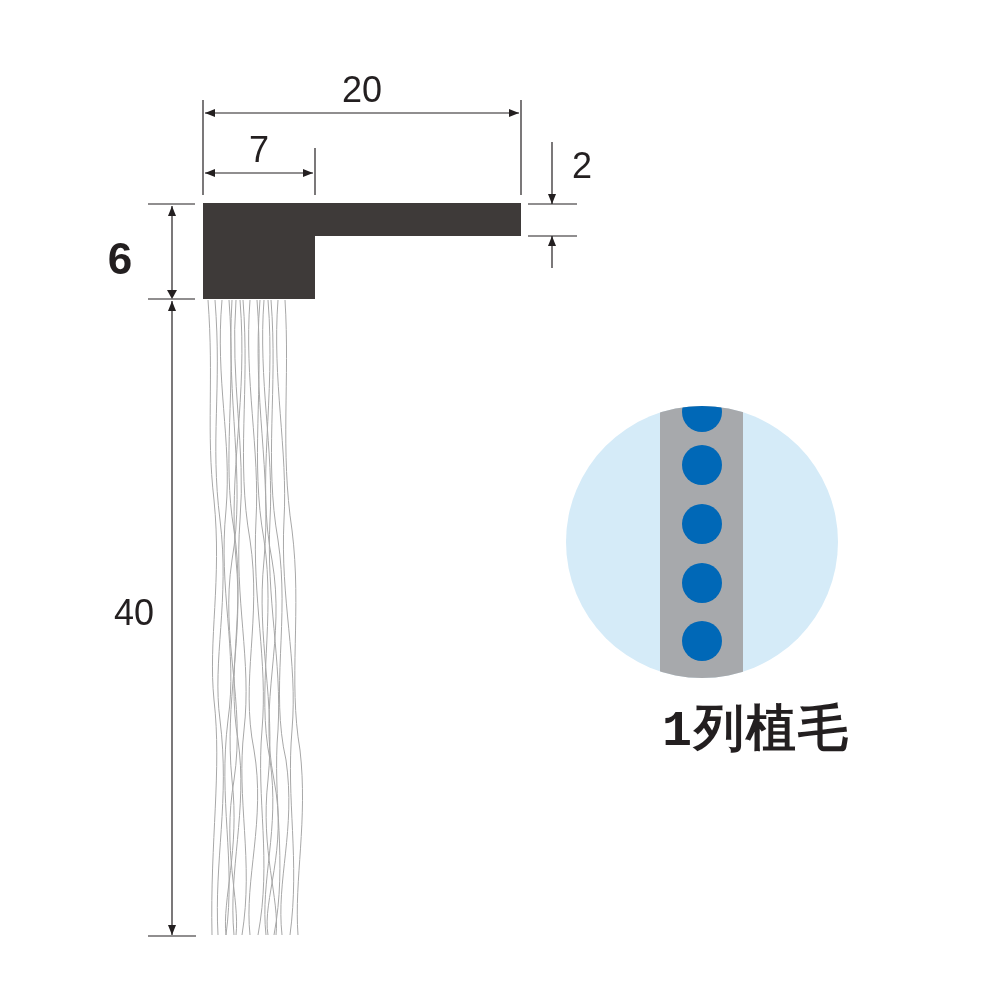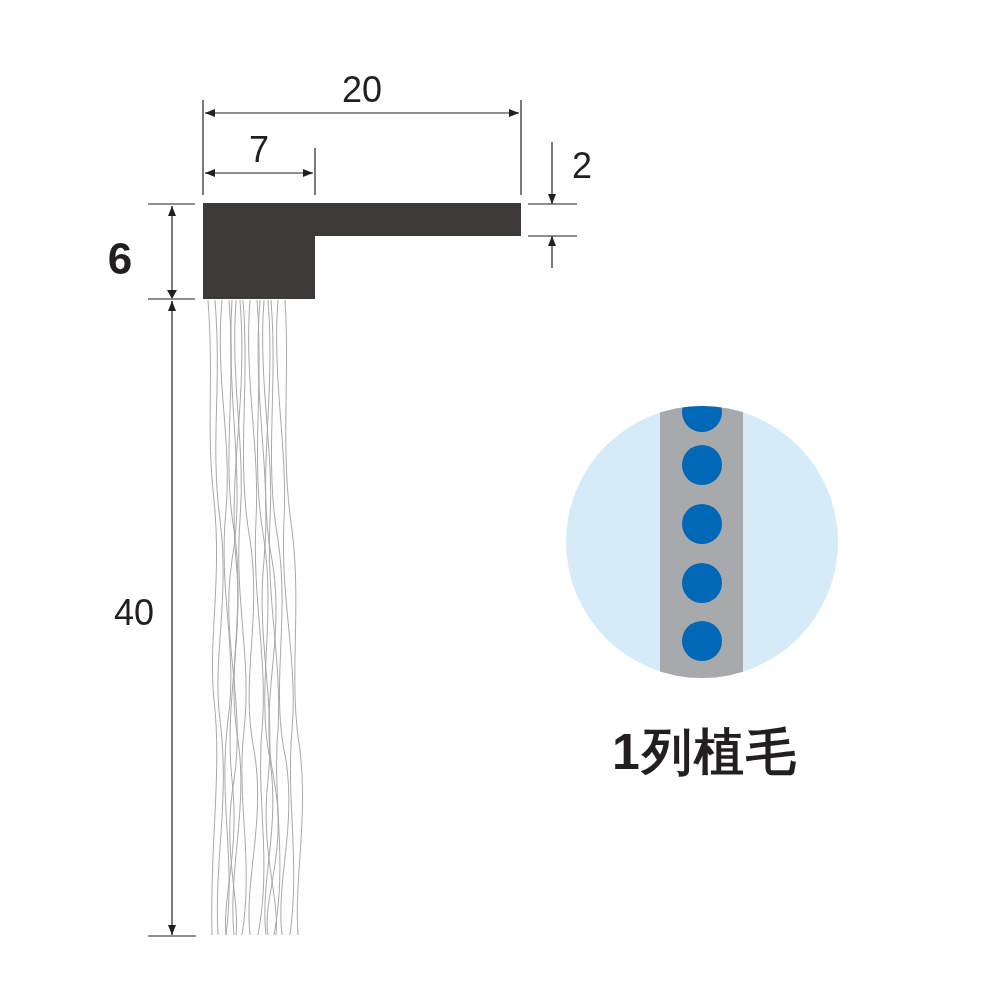--- a/index.html
+++ b/index.html
@@ -1,19 +1,19 @@
 <!DOCTYPE html>
 <html><head>
 <meta charset="utf-8">
 <style>
   html, body { margin: 0; padding: 0; background: #ffffff; }
   body { width: 1000px; height: 1000px; position: relative; overflow: hidden; font-family: "Liberation Sans", sans-serif; }
   svg { position: absolute; left: 0; top: 0; }
   .dim-text { font-family: "Liberation Sans", sans-serif; fill: #231f20; }
-  .caption { position: absolute; left: 560px; top: 719px; width: 290px; text-align: center; font-family: Liberation Sans, sans-serif; font-weight: bold; font-size: 50px; color: #231f20; letter-spacing: 2px; }
+  .caption { position: absolute; left: 560px; top: 695px; width: 290px; text-align: right; font-family: Liberation Mono, monospace; font-weight: bold; font-size: 50px; color: #231f20; letter-spacing: 2px; }
 </style>
 </head>
 <body>
 
 <svg width="1000" height="1000" viewBox="0 0 1000 1000">
   <defs>
     <marker id="arr" viewBox="0 0 10 10" refX="10" refY="5" markerWidth="10" markerHeight="10" orient="auto-start-reverse" markerUnits="userSpaceOnUse">
       <path d="M0,1 L10,5 L0,9 z" fill="#231f20"></path>
     </marker>
     <clipPath id="circleClip">

